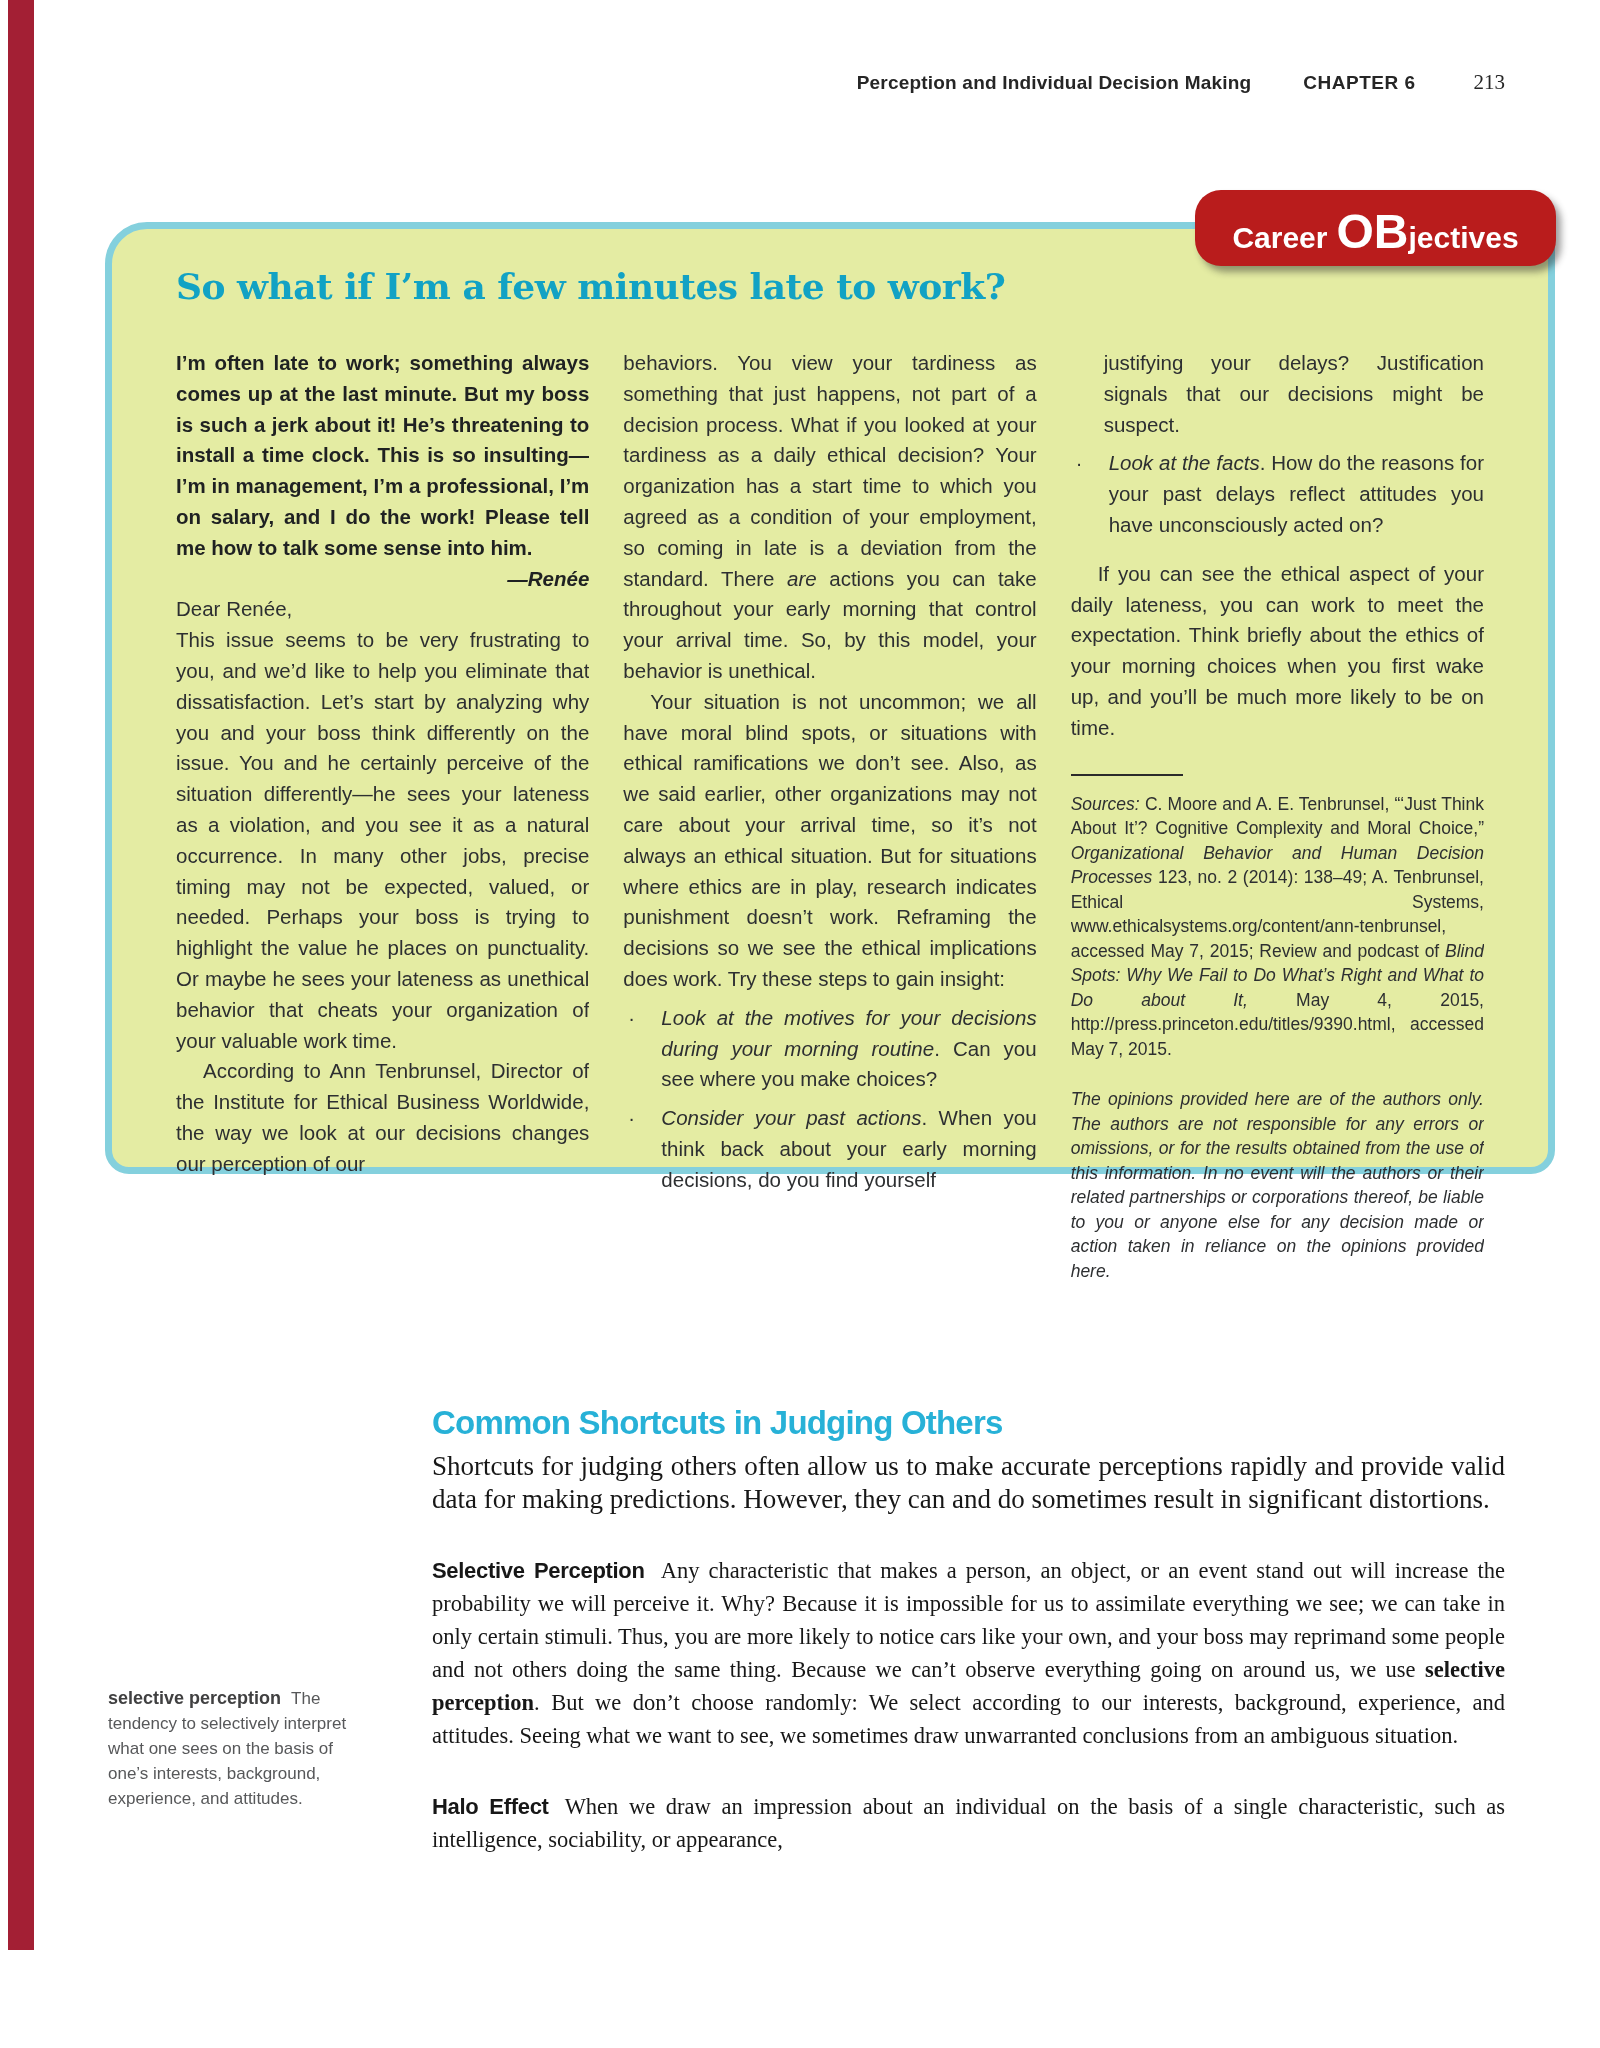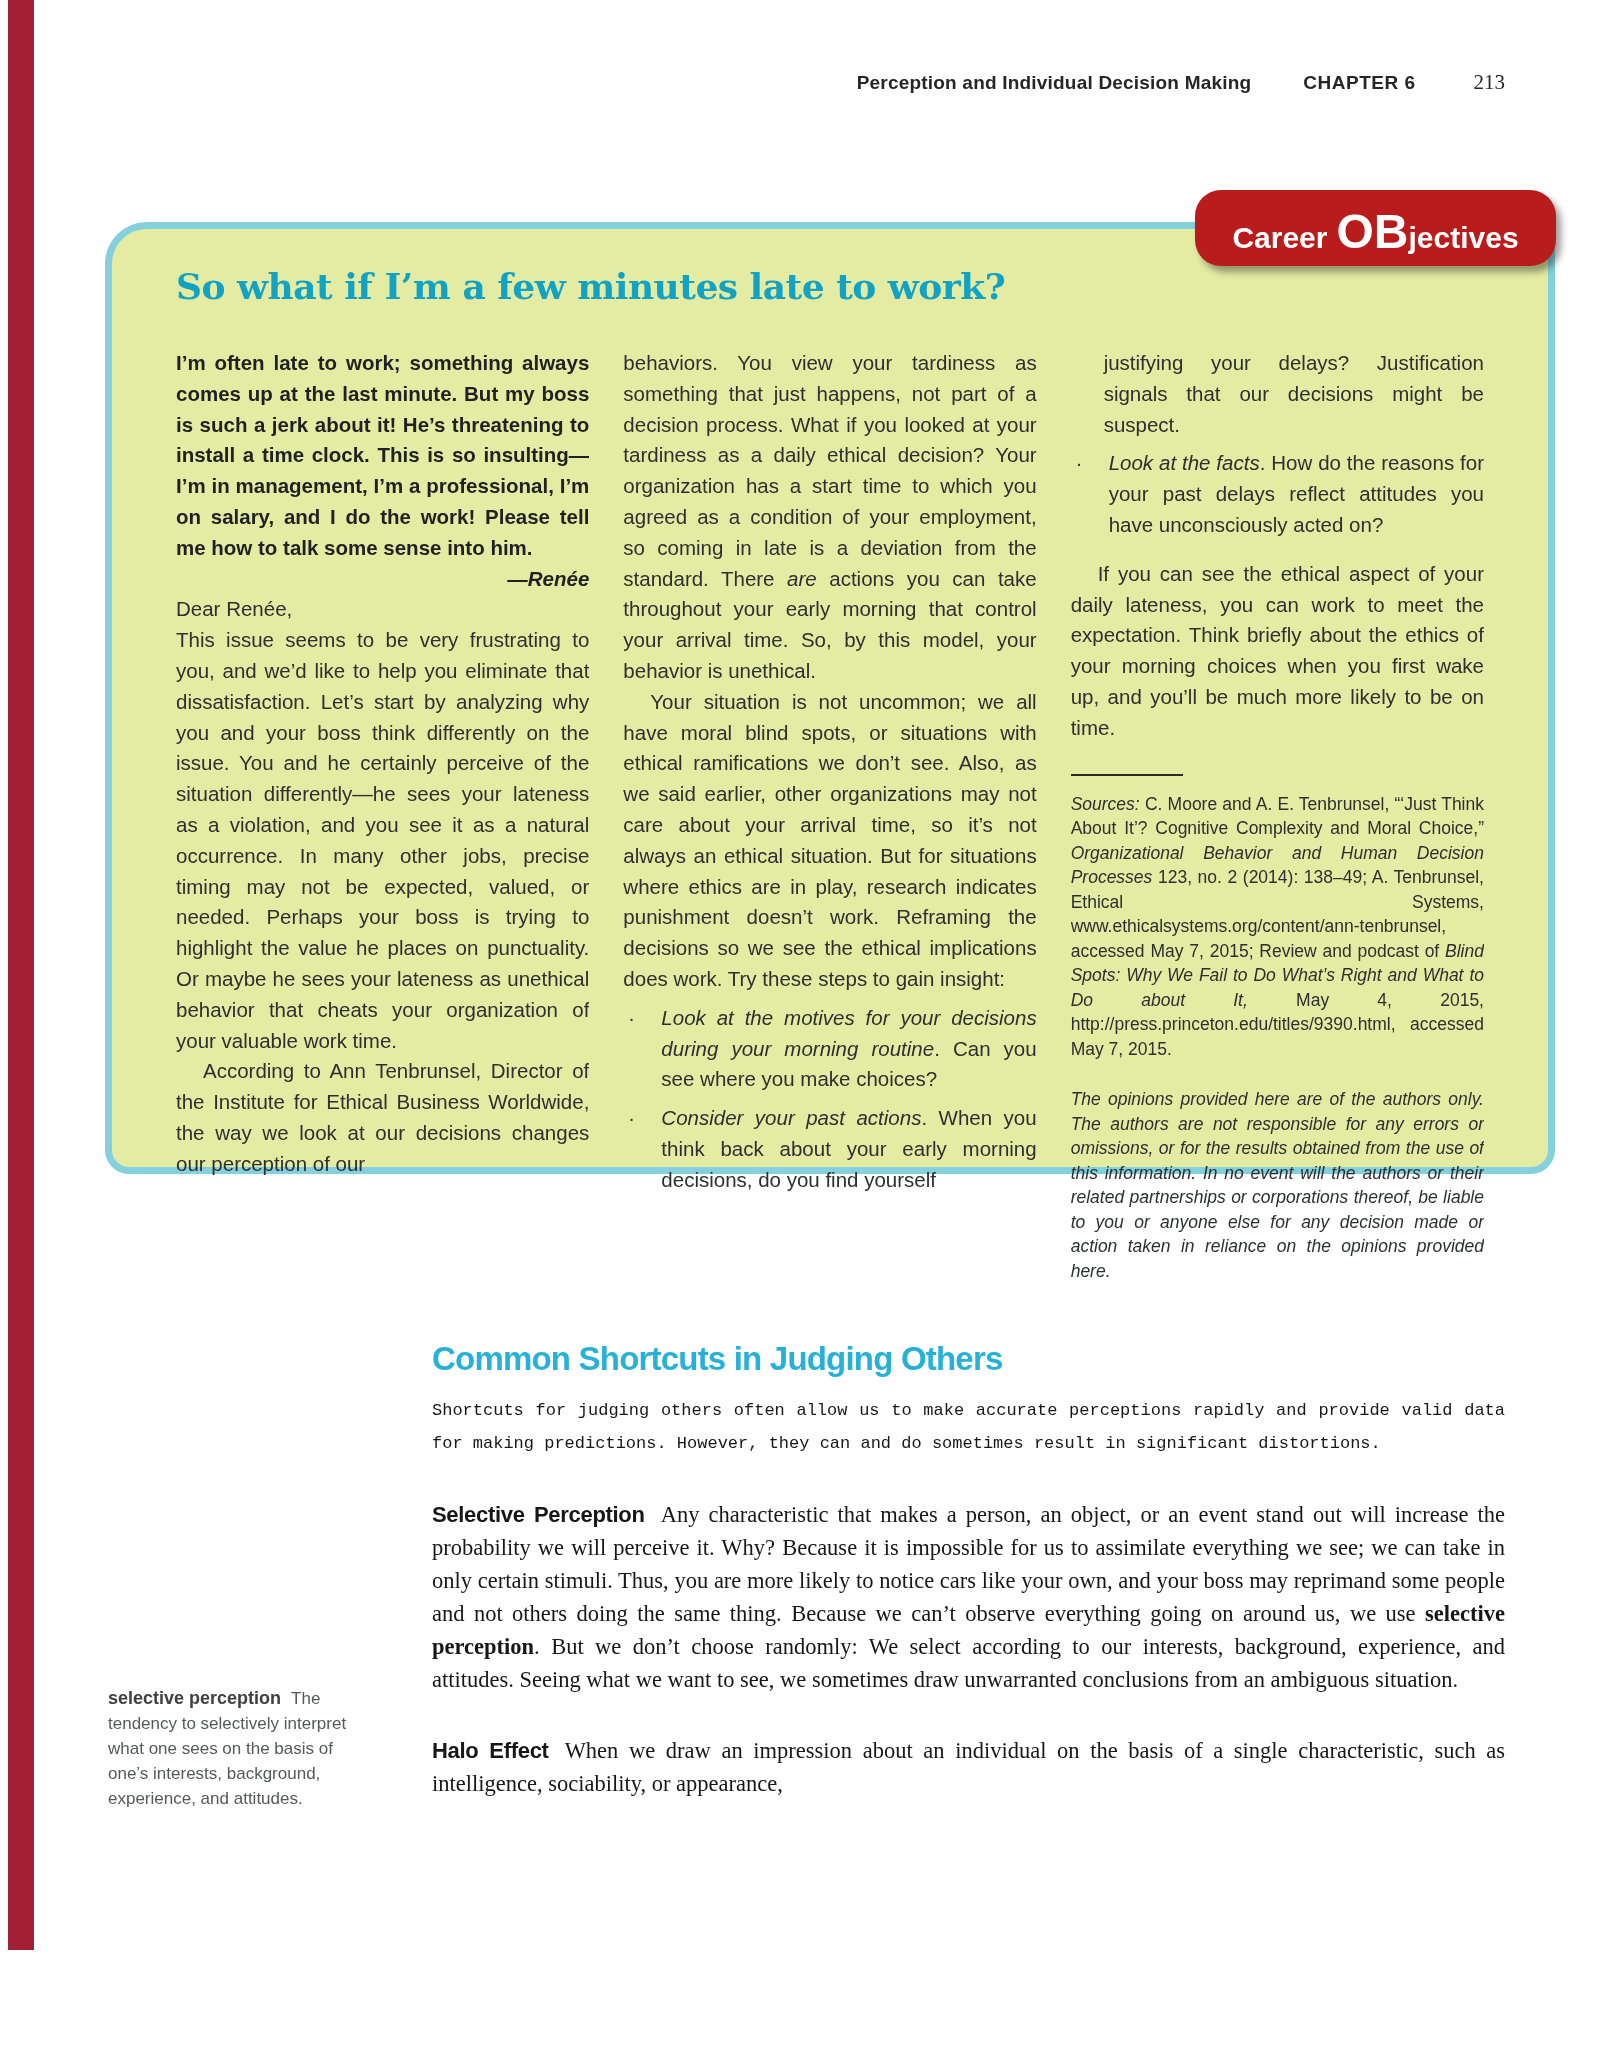--- a/index.html
+++ b/index.html
@@ -47,25 +47,25 @@
   .seg-i{font-style:italic;}
   .seg-b{font-weight:bold;}
   .lead-it{font-style:italic;}
   .cont{padding-left:33px;}
   .gap-top{margin-top:18px;}
   .src-rule{width:112px;border:none;border-top:2px solid #2b2b2b;margin:30px 0 16px 0;}
   .sources{font-size:17.5px;line-height:24.5px;color:#2d2f31;text-align:justify;}
   .disclaimer{font-size:17.5px;line-height:24.5px;color:#2d2f31;font-style:italic;text-align:justify;margin-top:26px;}
 
   
-  .main{position:absolute;left:432px;top:1340px;width:1073px;}
+  .main{position:absolute;left:432px;top:1404px;width:1073px;}
   .section-heading{color:#27b1d7;font-size:33px;font-weight:bold;letter-spacing:-.8px;}
   .serif-p{
-    font-family:Liberation Mono, monospace;font-size:17px;line-height:33px;color:#171717;
-    text-align:justify;margin-top:16px;
+    font-family:Liberation Serif, serif;font-size:27px;line-height:33px;color:#171717;
+    text-align:justify;margin-top:8px;
   }
   .runin-block{margin-top:38px;}
   .runin{font-family:"Liberation Sans",sans-serif;font-weight:bold;font-size:22px;
     letter-spacing:-.3px;color:#171717;margin-right:16px;}
   .runin-body{font-family:"Liberation Serif",serif;font-size:22.5px;line-height:33px;color:#171717;}
   .runin-wrap{text-align:justify;}
 
   
   .margin-note{position:absolute;left:108px;top:1686px;width:258px;
     font-size:17px;line-height:25px;color:#57585a;text-align:left;}

